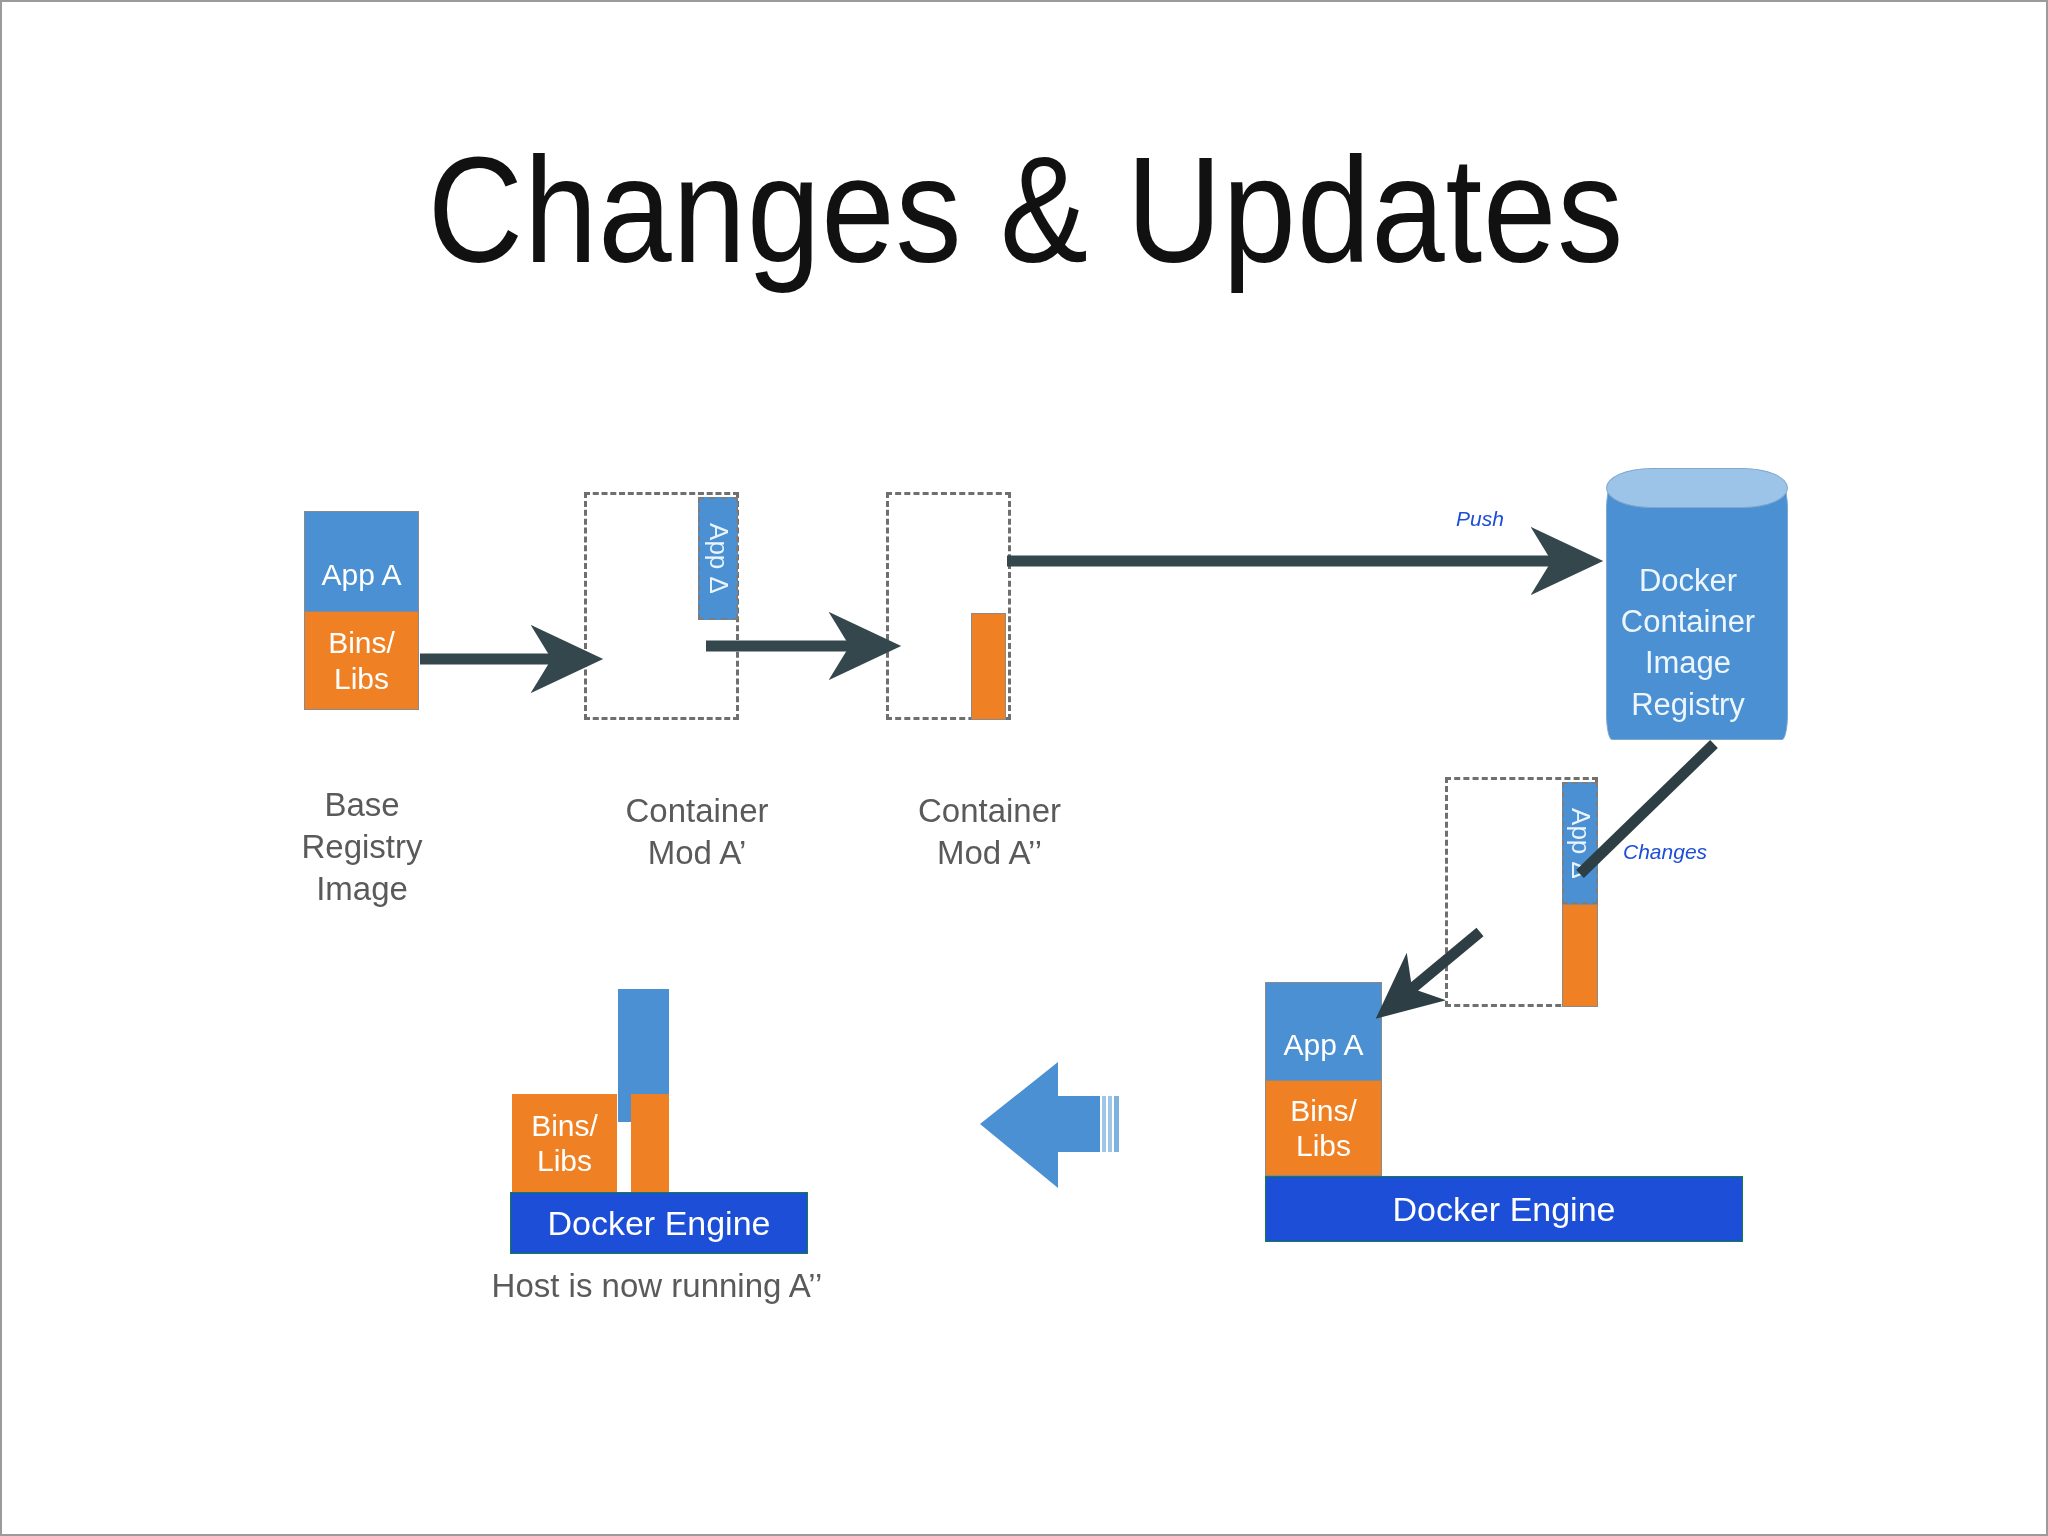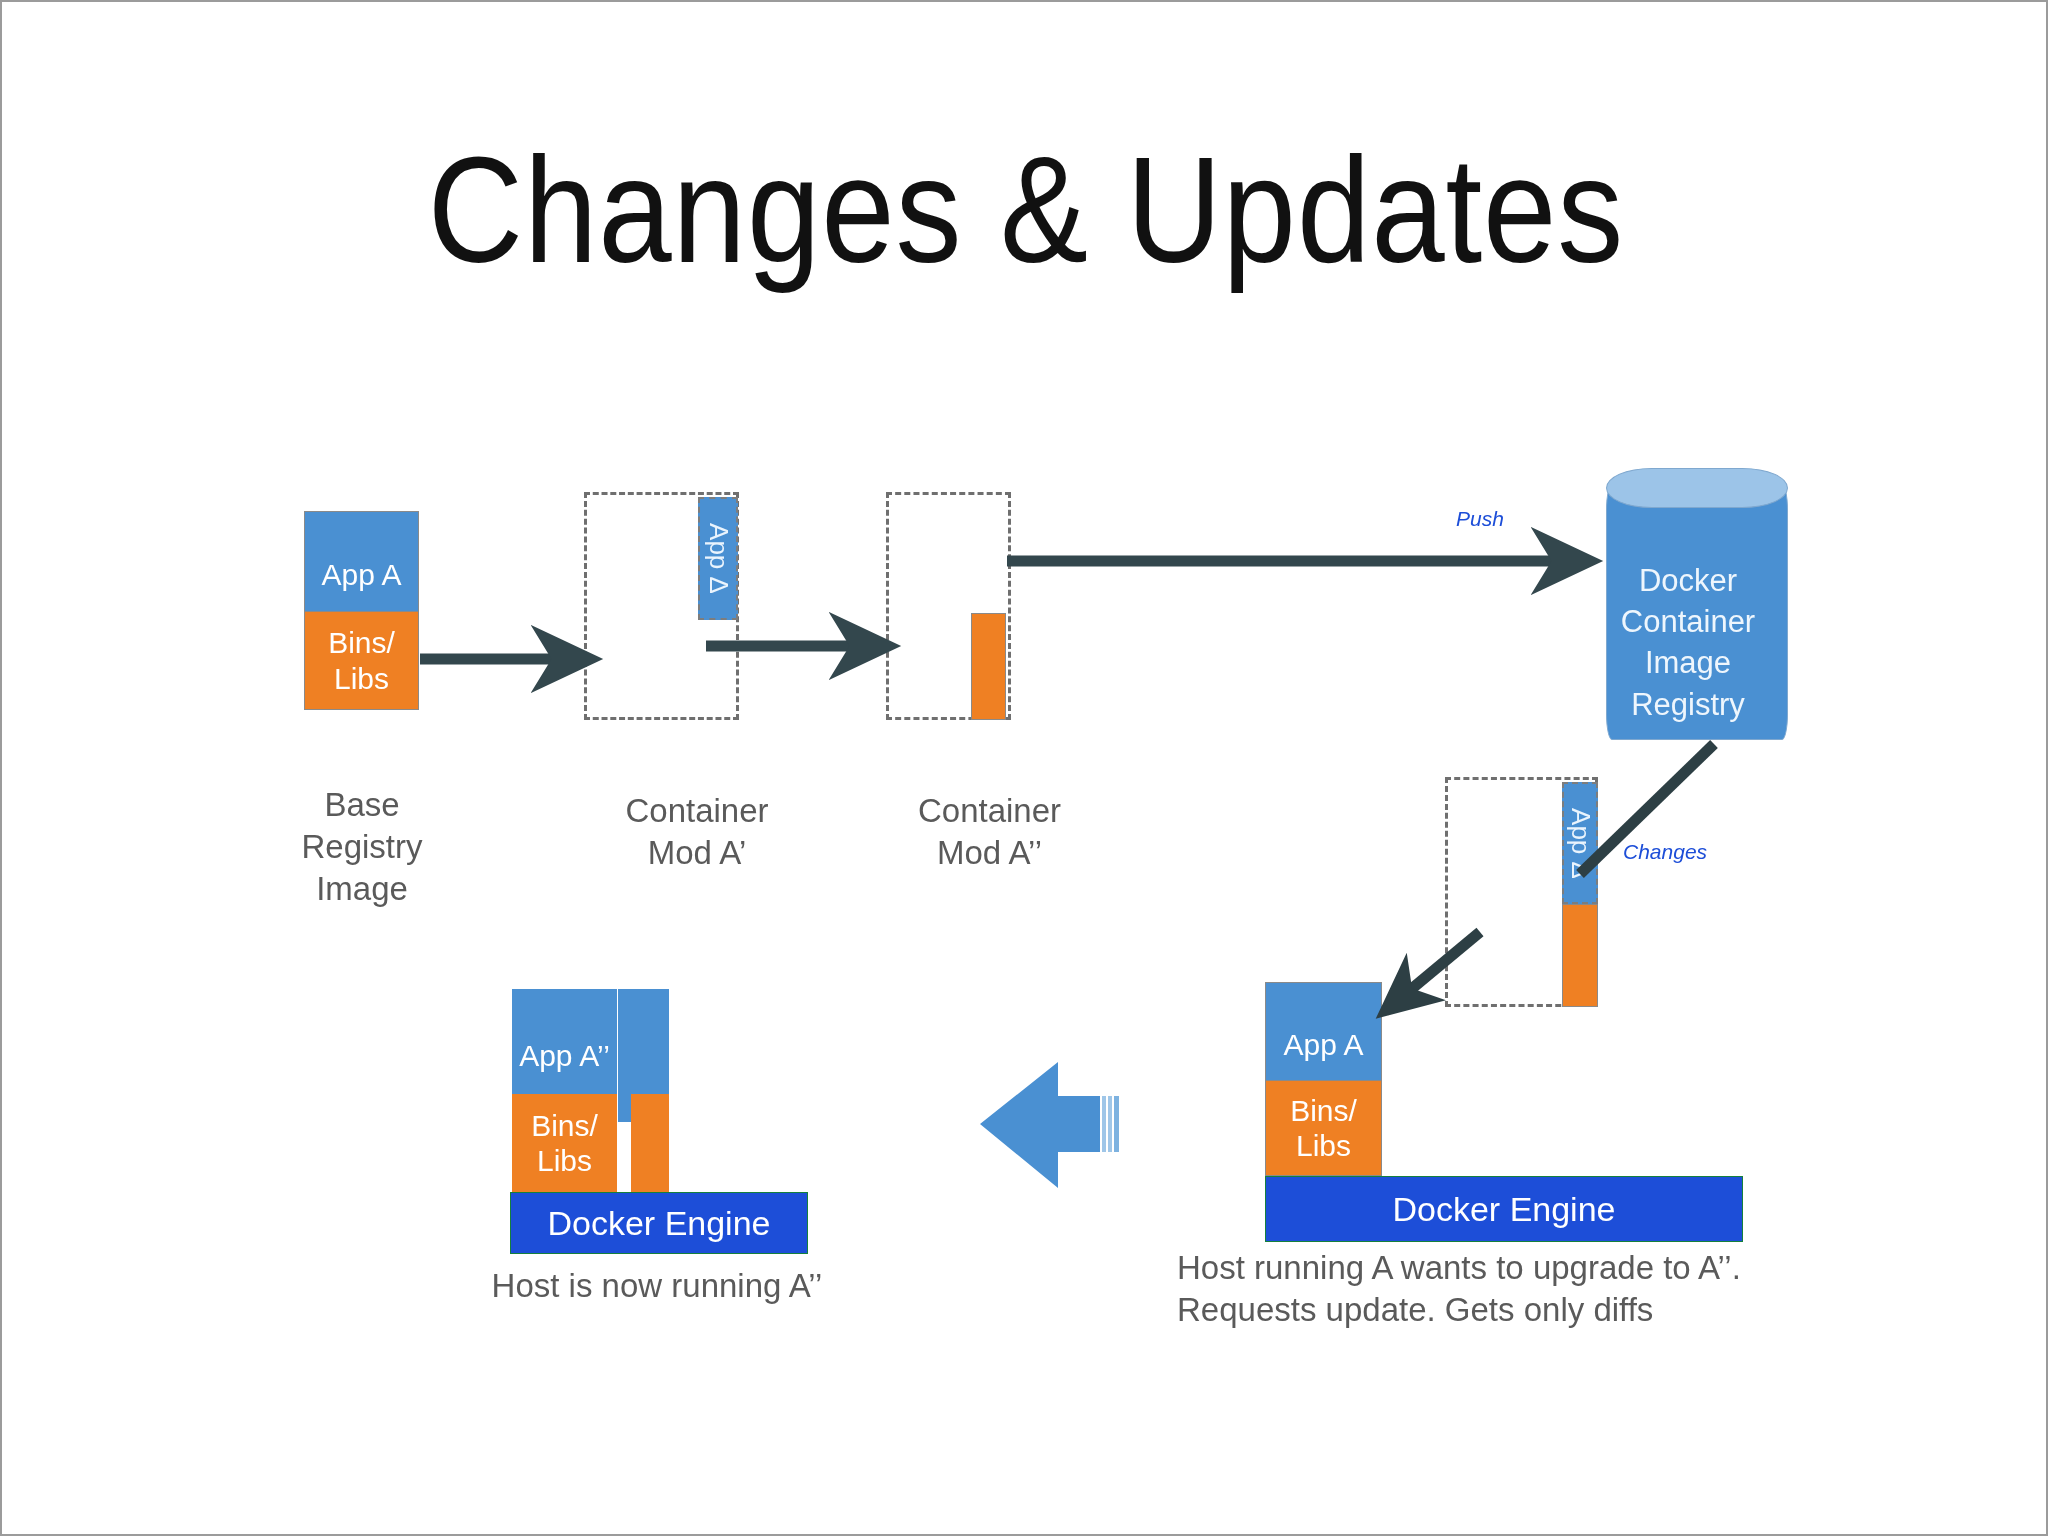--- a/index.html
+++ b/index.html
@@ -202,27 +202,21 @@
     <span>App
 A</span>
   </div>
   <div class="blk orange" style="left:1263px; top:1078px; width:117px; height:96px;">
     <span>Bins/
 Libs</span>
   </div>
   <div class="blk green" style="left:1263px; top:1174px; width:478px; height:66px; font-size:34px;">
     <span>Docker Engine</span>
   </div>
-  <div class="caption left-al" style="left:1175px; top:1245px; width:620px;">Host running A wants to upgrade to A’’.
-Requests update. Gets only diffs</div>
-
-  <div class="blk blue noborder" style="left:510px; top:959px; width:105px; height:133px;">
-    <span>App
-A’’</span>
-  </div>
+
 
   <div class="blk blue noborder" style="left:616px; top:959px; width:51px; height:133px;"></div>
 
   <div class="blk orange noborder" style="left:510px; top:1092px; width:105px; height:98px;">
     <span>Bins/
 Libs</span>
   </div>
 
   <div class="blk orange noborder" style="left:629px; top:1092px; width:38px; height:98px;"></div>
 

